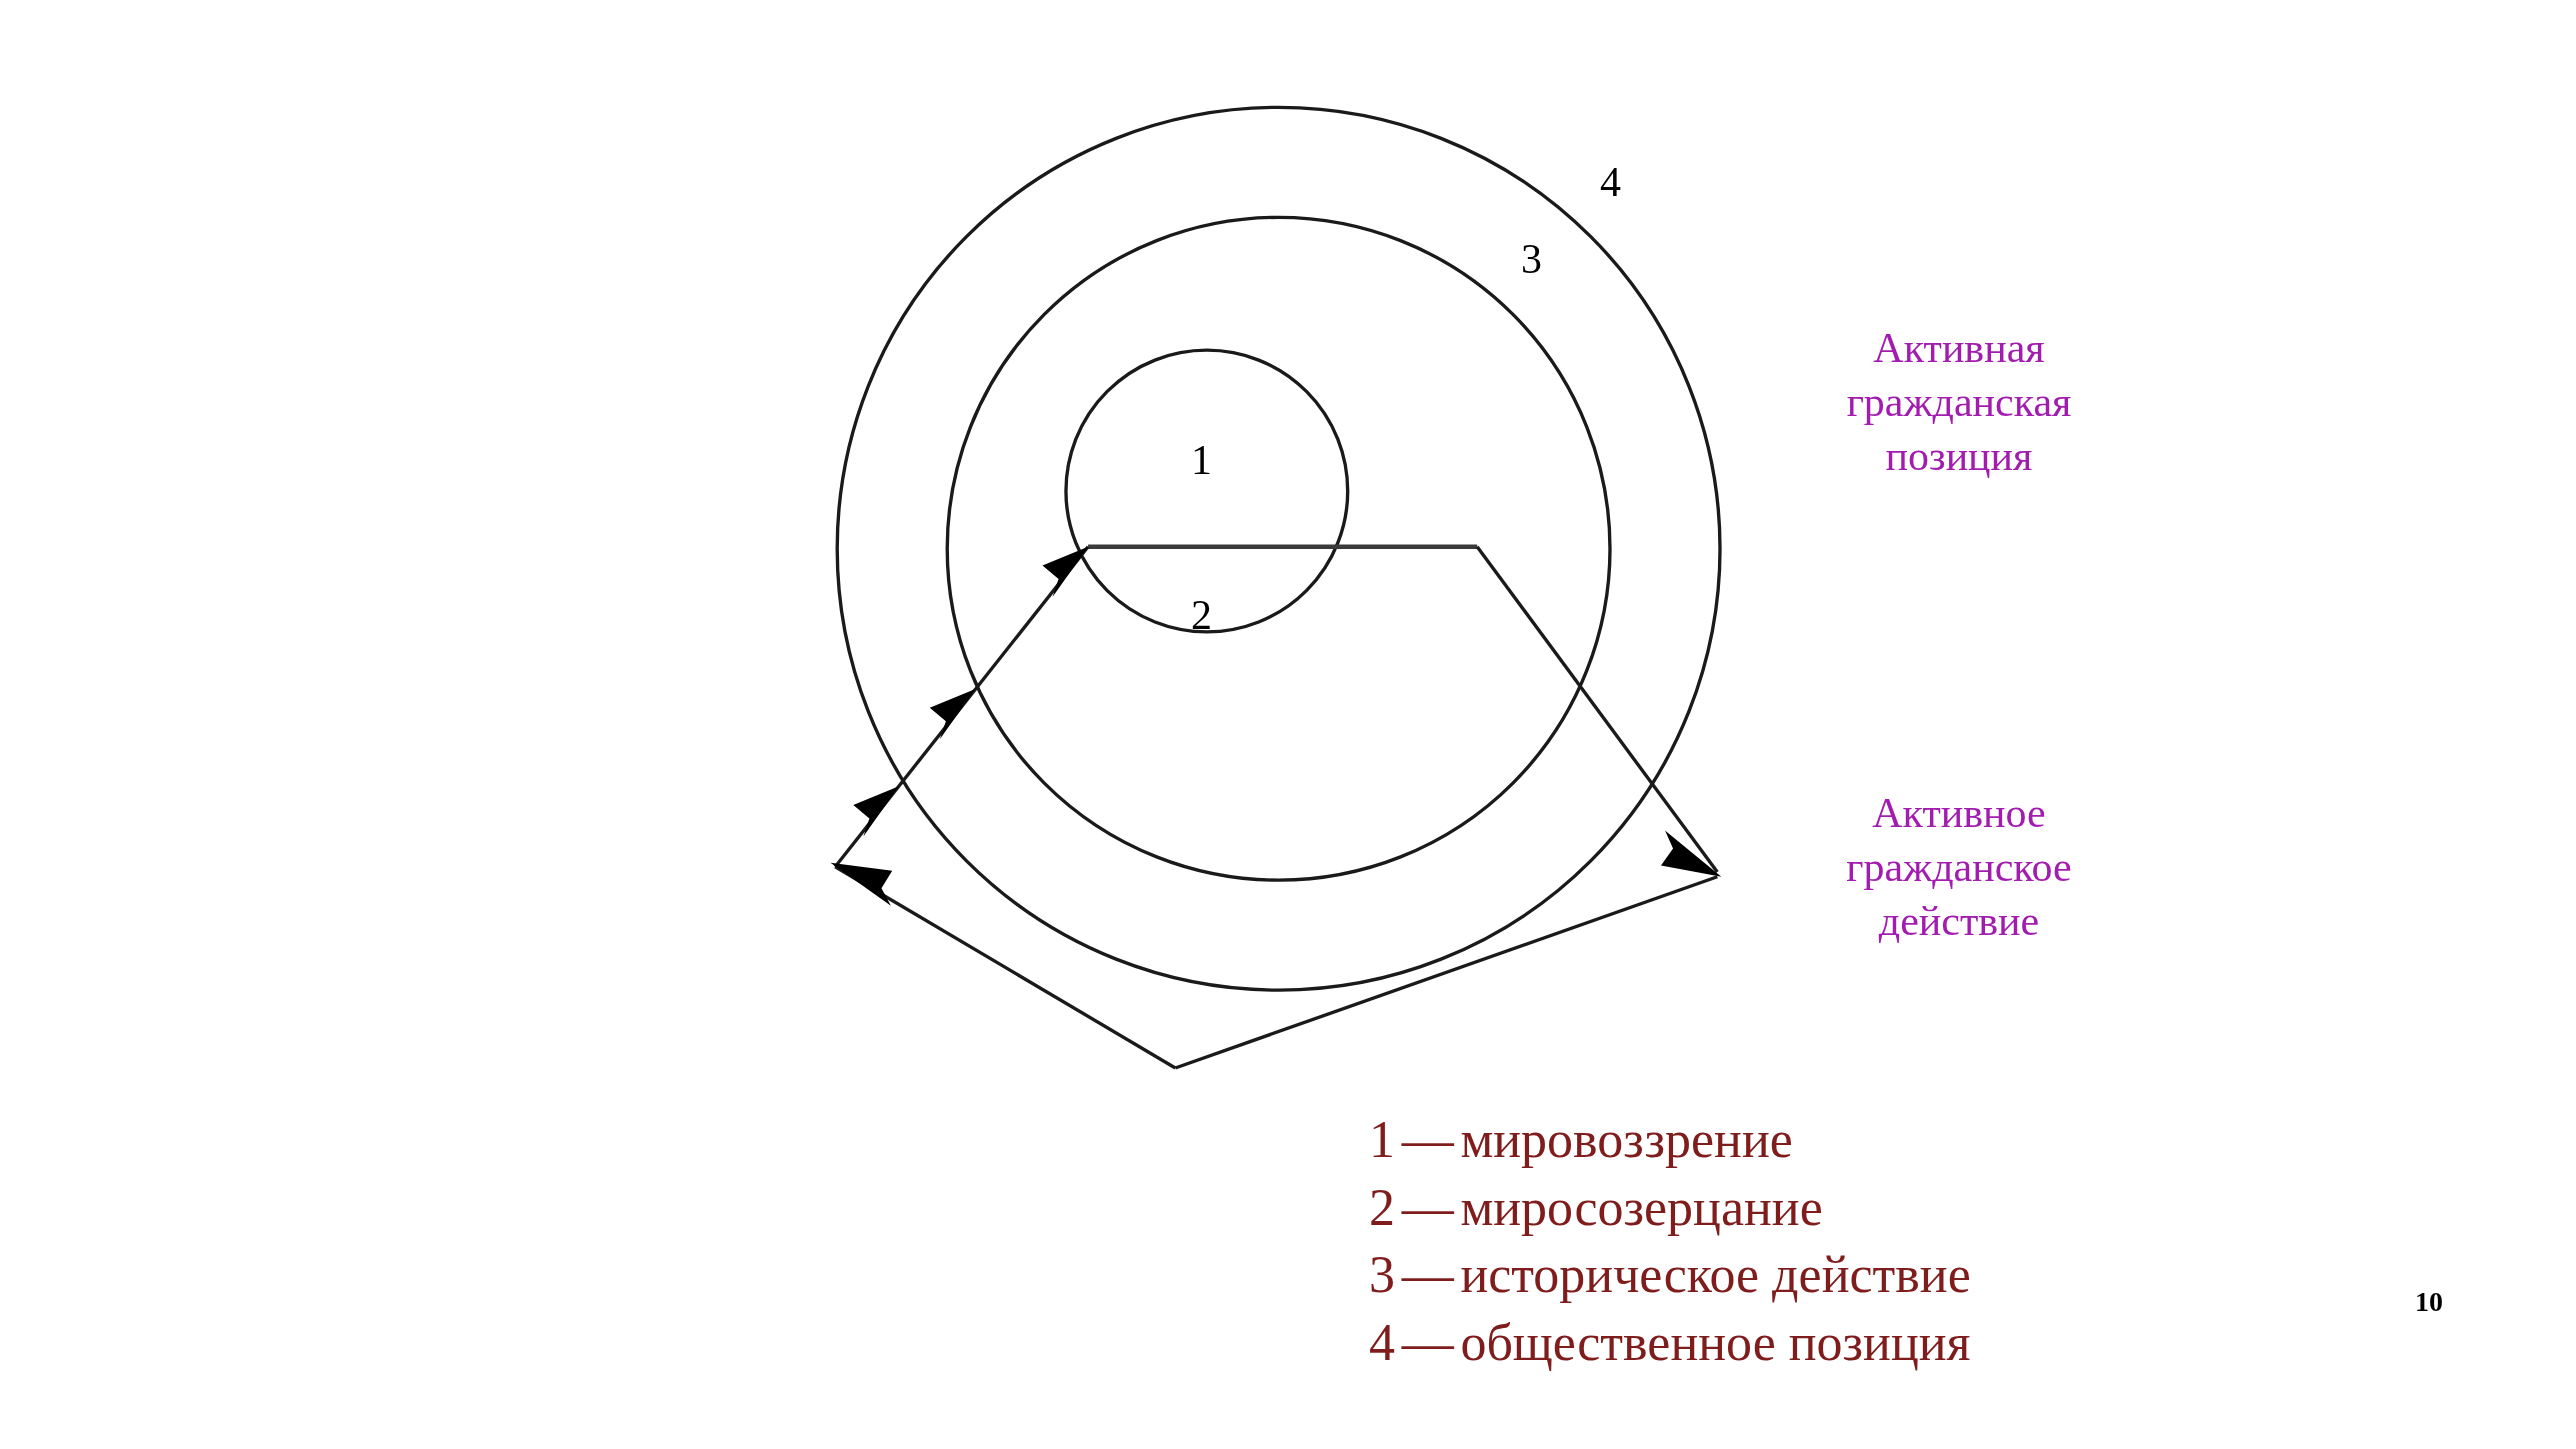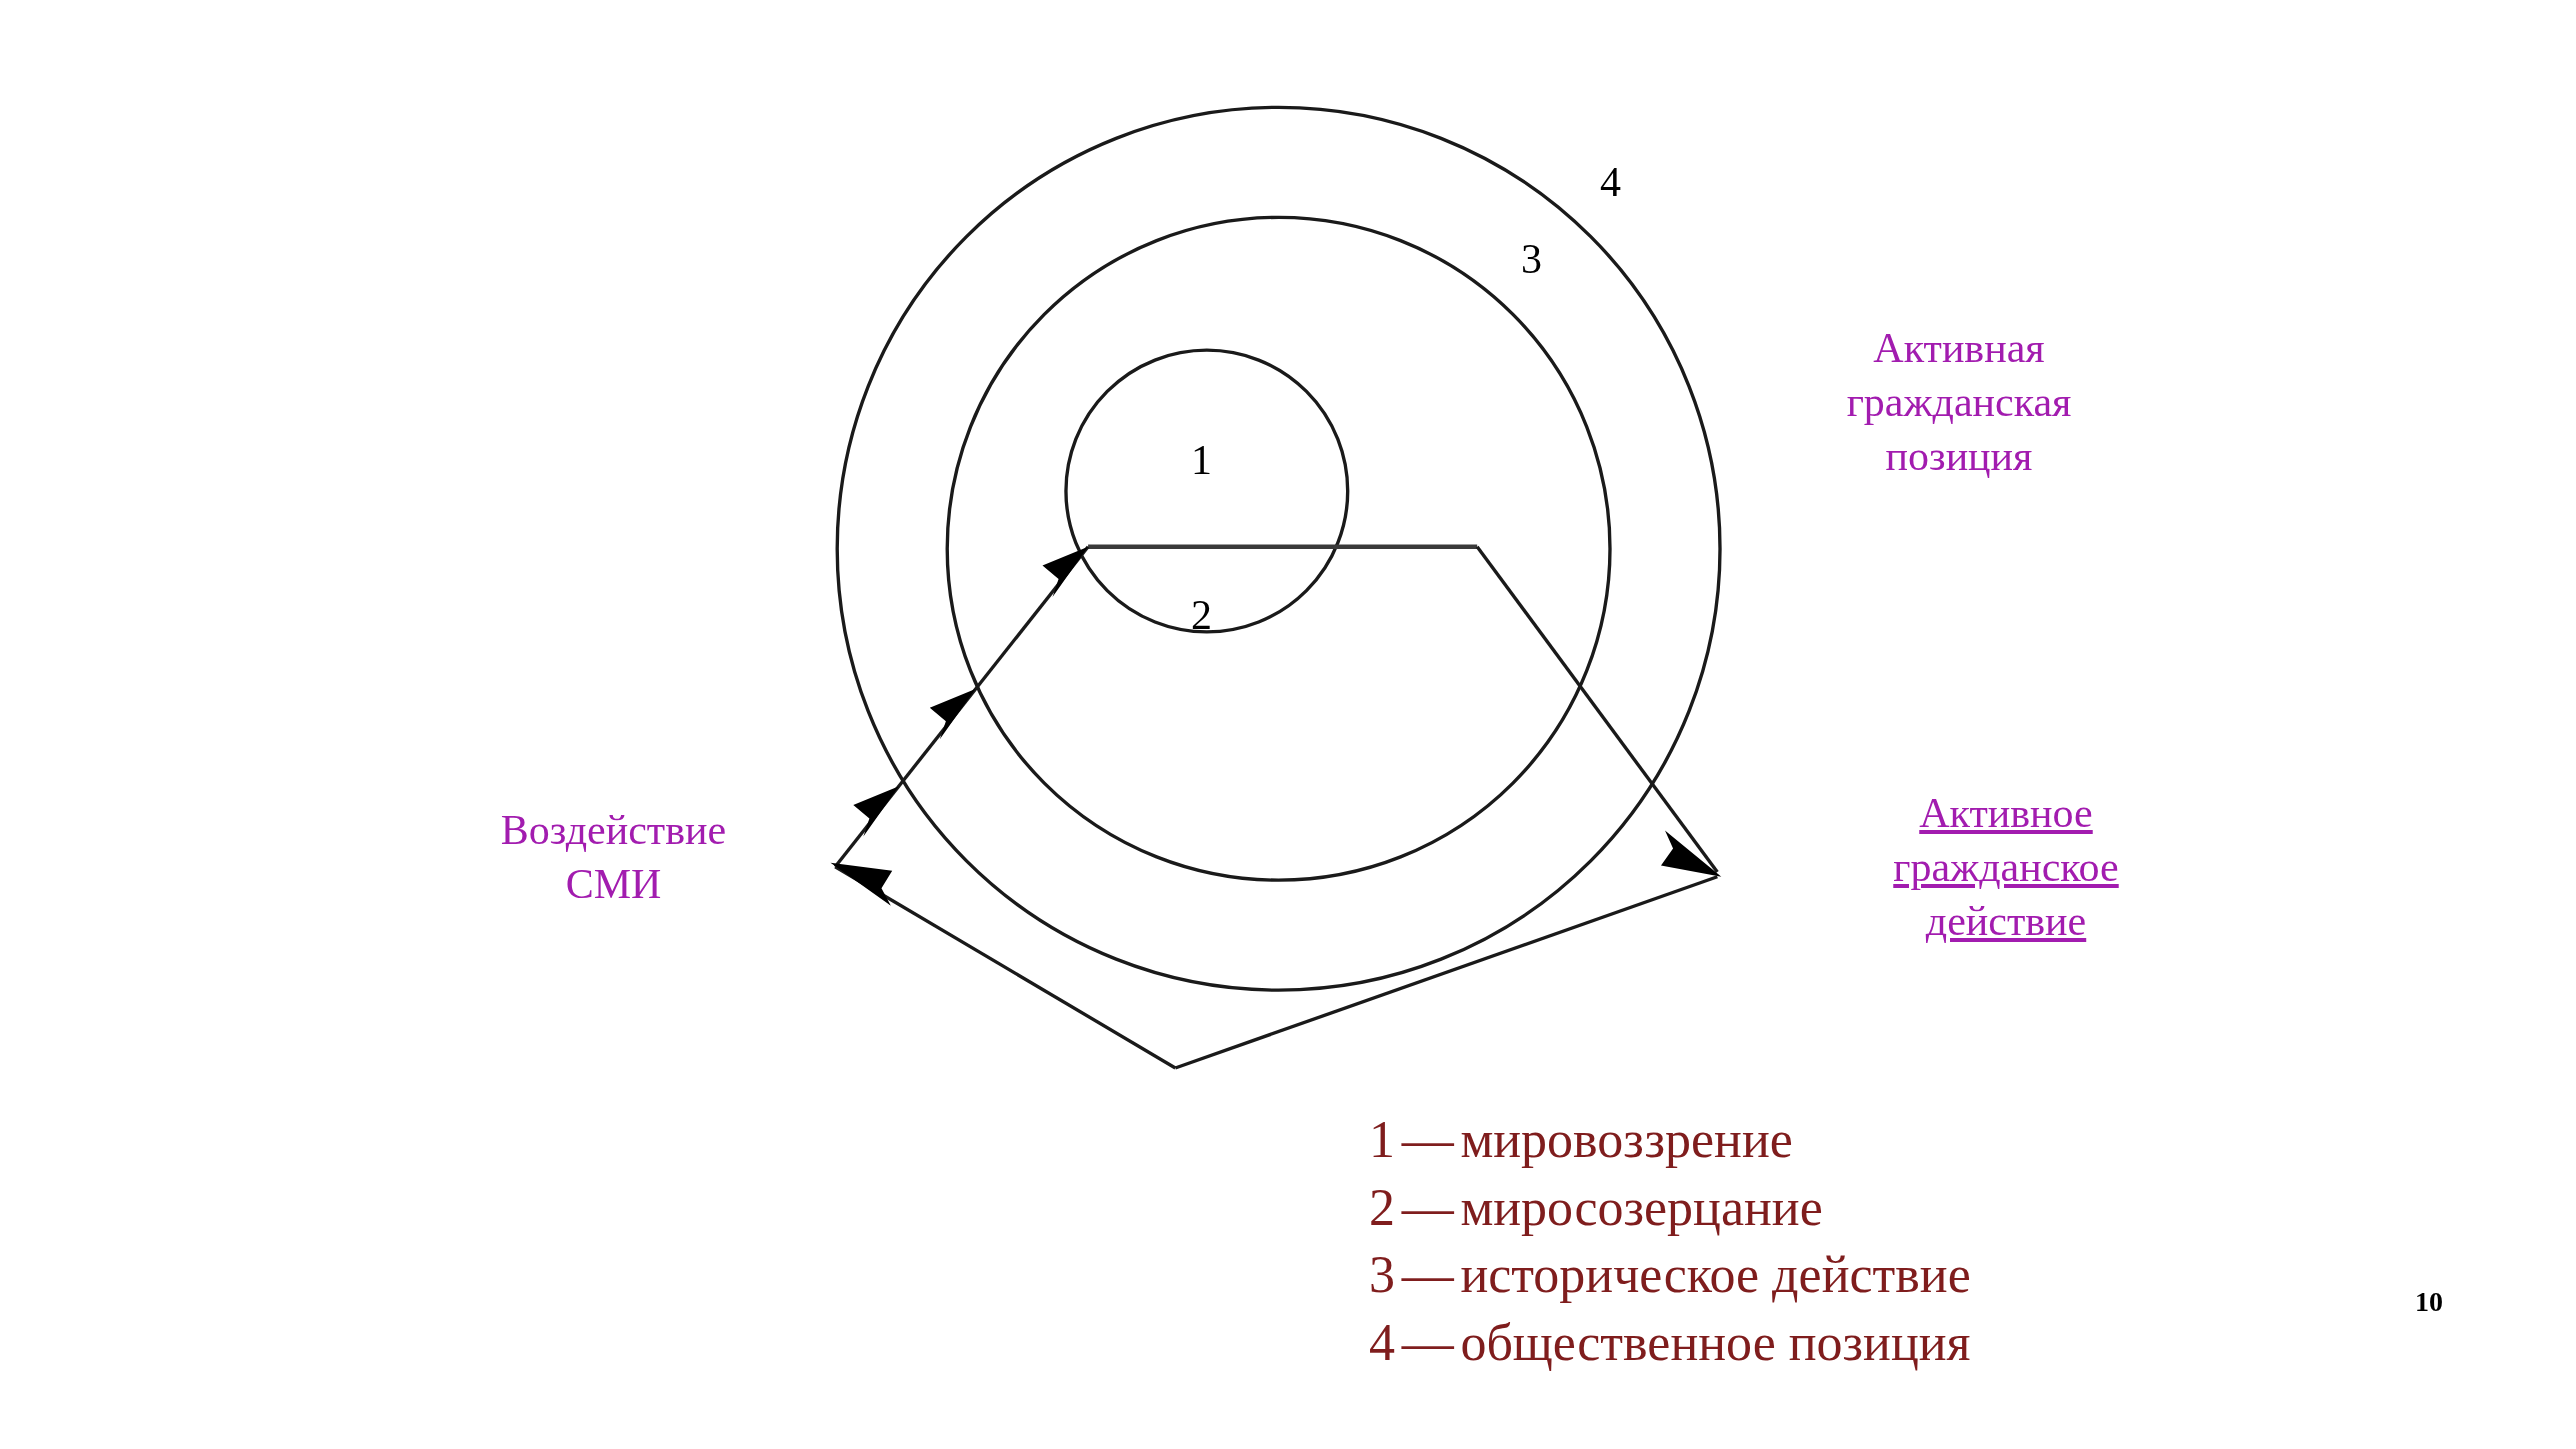--- a/index.html
+++ b/index.html
@@ -142,28 +142,26 @@
     </g>
 
   </svg>
 
   <div class="ring-number" style="left:1600px; top:161px;">4</div>
   <div class="ring-number" style="left:1521px; top:238px;">3</div>
 
   <div class="zone-number" style="left:1191px; top:439px;">1</div>
   <div class="zone-number" style="left:1191px; top:594px;">2</div>
 
-  <div class="side-label" style="left:439px; top:804px; width:349px;">Воздействие
-СМИ</div>
 
   <div class="side-label" style="left:1771px; top:322px; width:376px;">Активная
 гражданская
 позиция</div>
 
-  <div class="side-label" style="left:1818px; top:787px; width:376px;text-decoration:underline;">Активное
+  <div class="side-label" style="left:1771px; top:787px; width:376px;">Активное
 гражданское
 действие</div>
 
   <div class="legend" style="left:1369px; top:1106px;">
     <div class="legend-row">
       <span class="legend-key">1</span><span class="legend-dash">—</span><span class="legend-text">мировоззрение</span>
     </div>
     <div class="legend-row">
       <span class="legend-key">2</span><span class="legend-dash">—</span><span class="legend-text">миросозерцание</span>
     </div>

